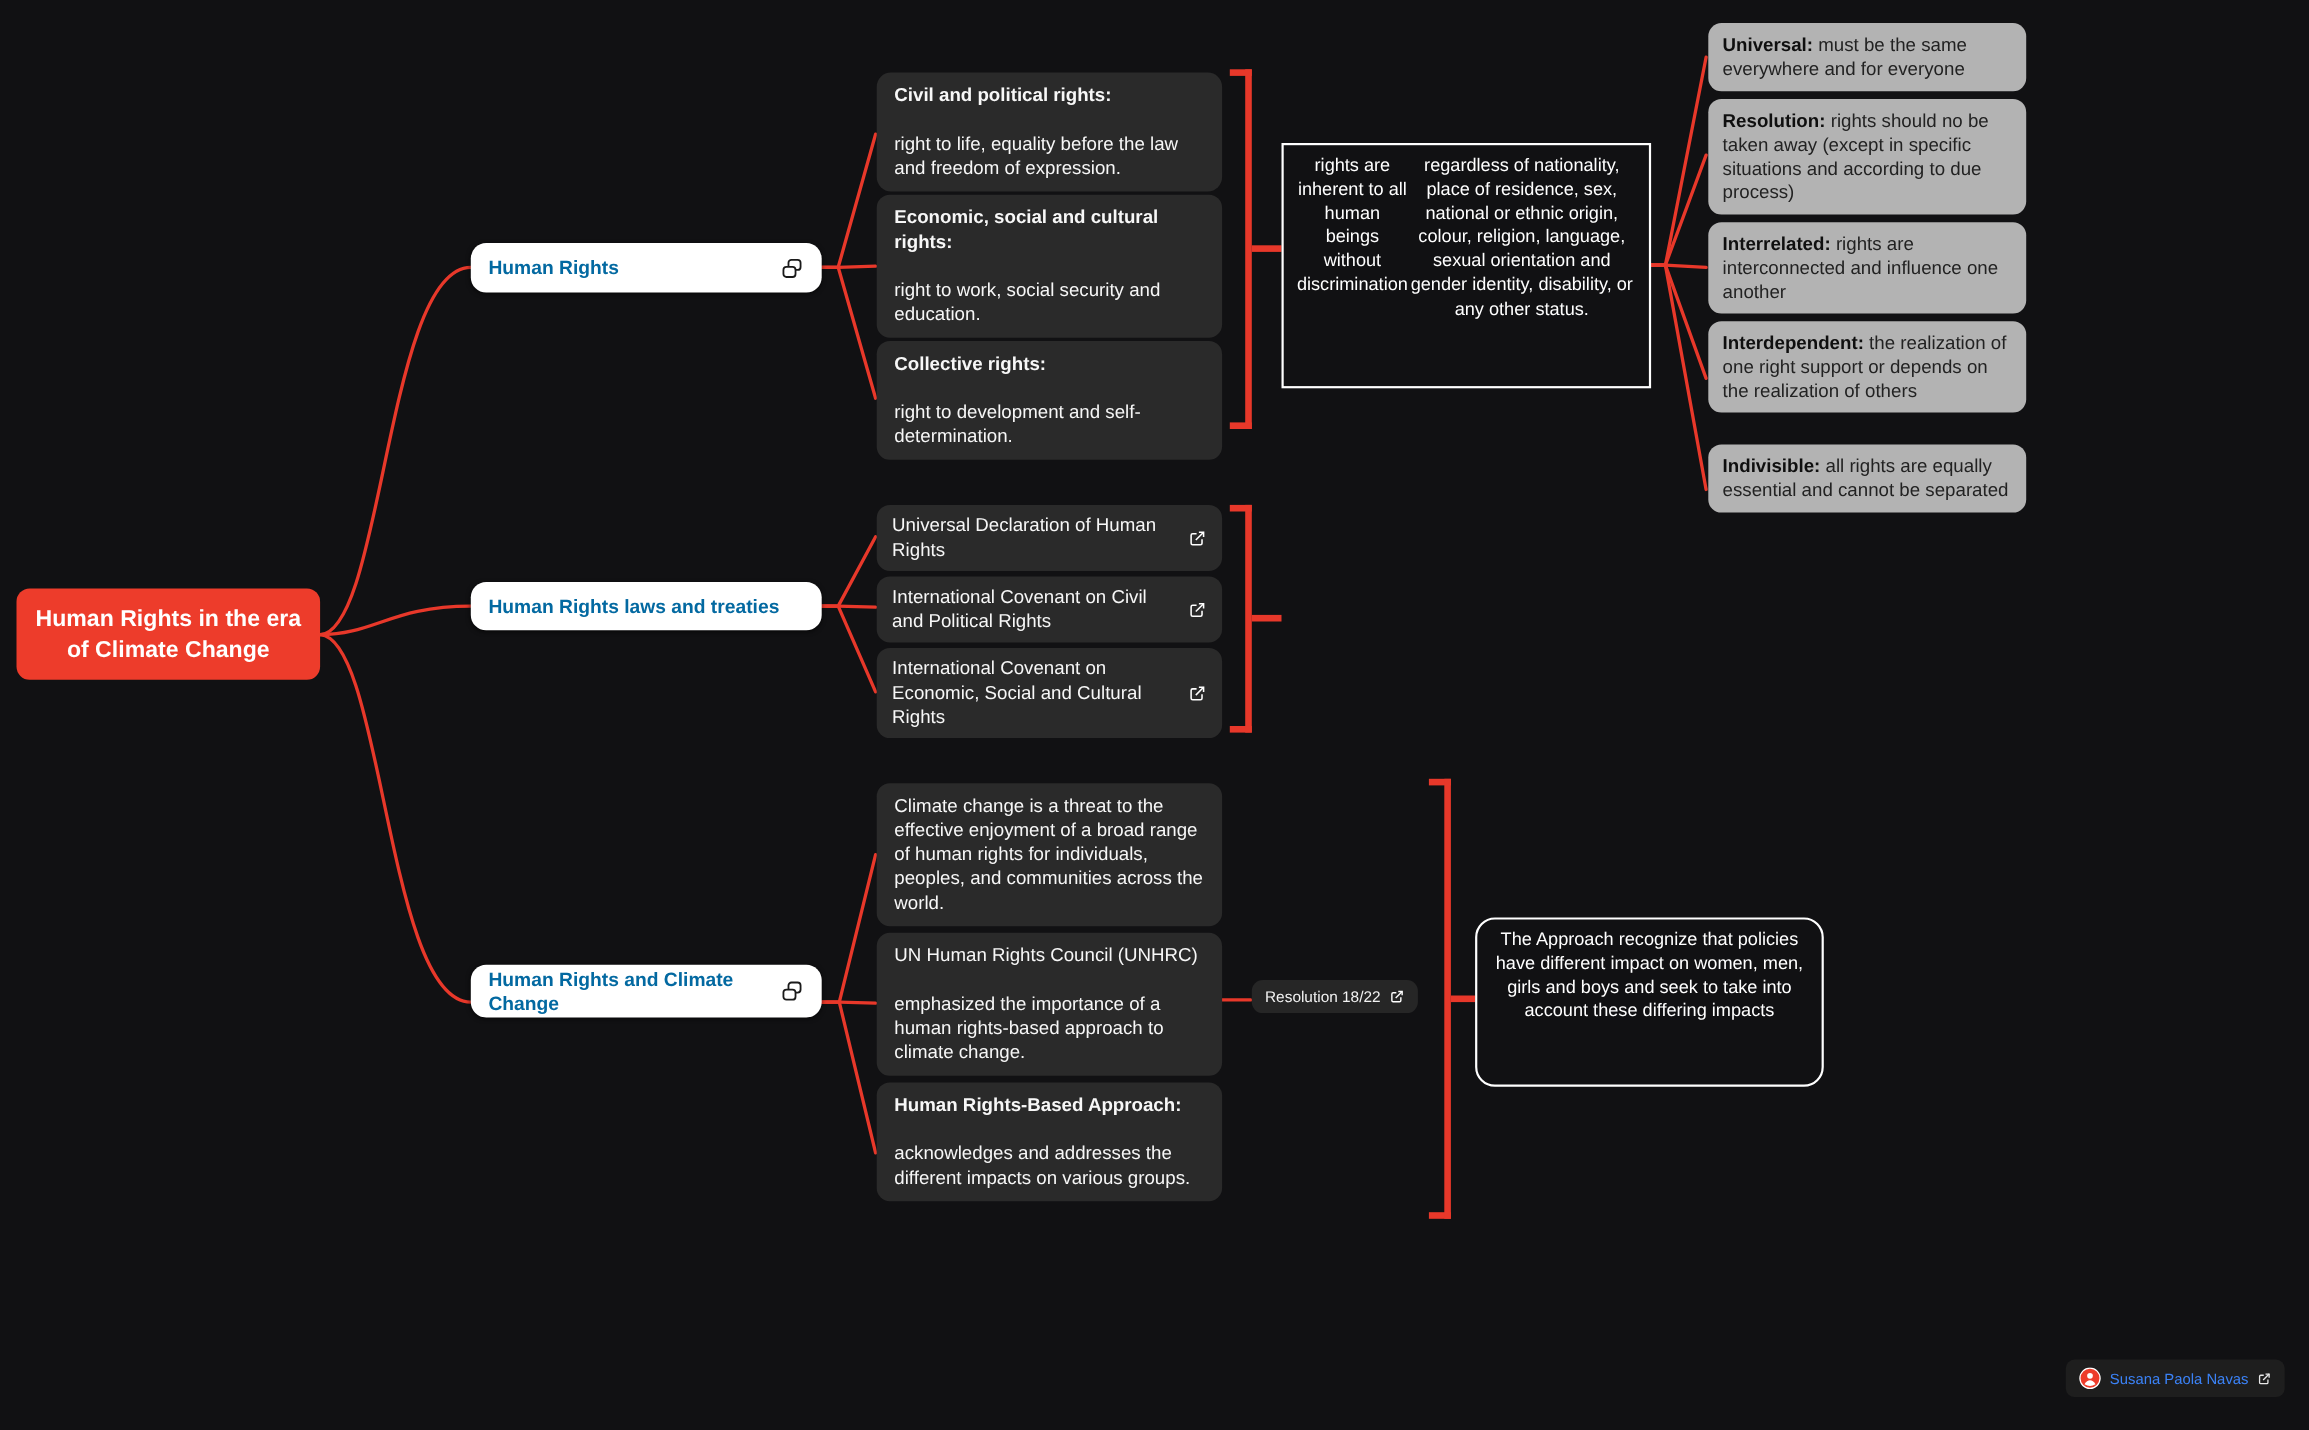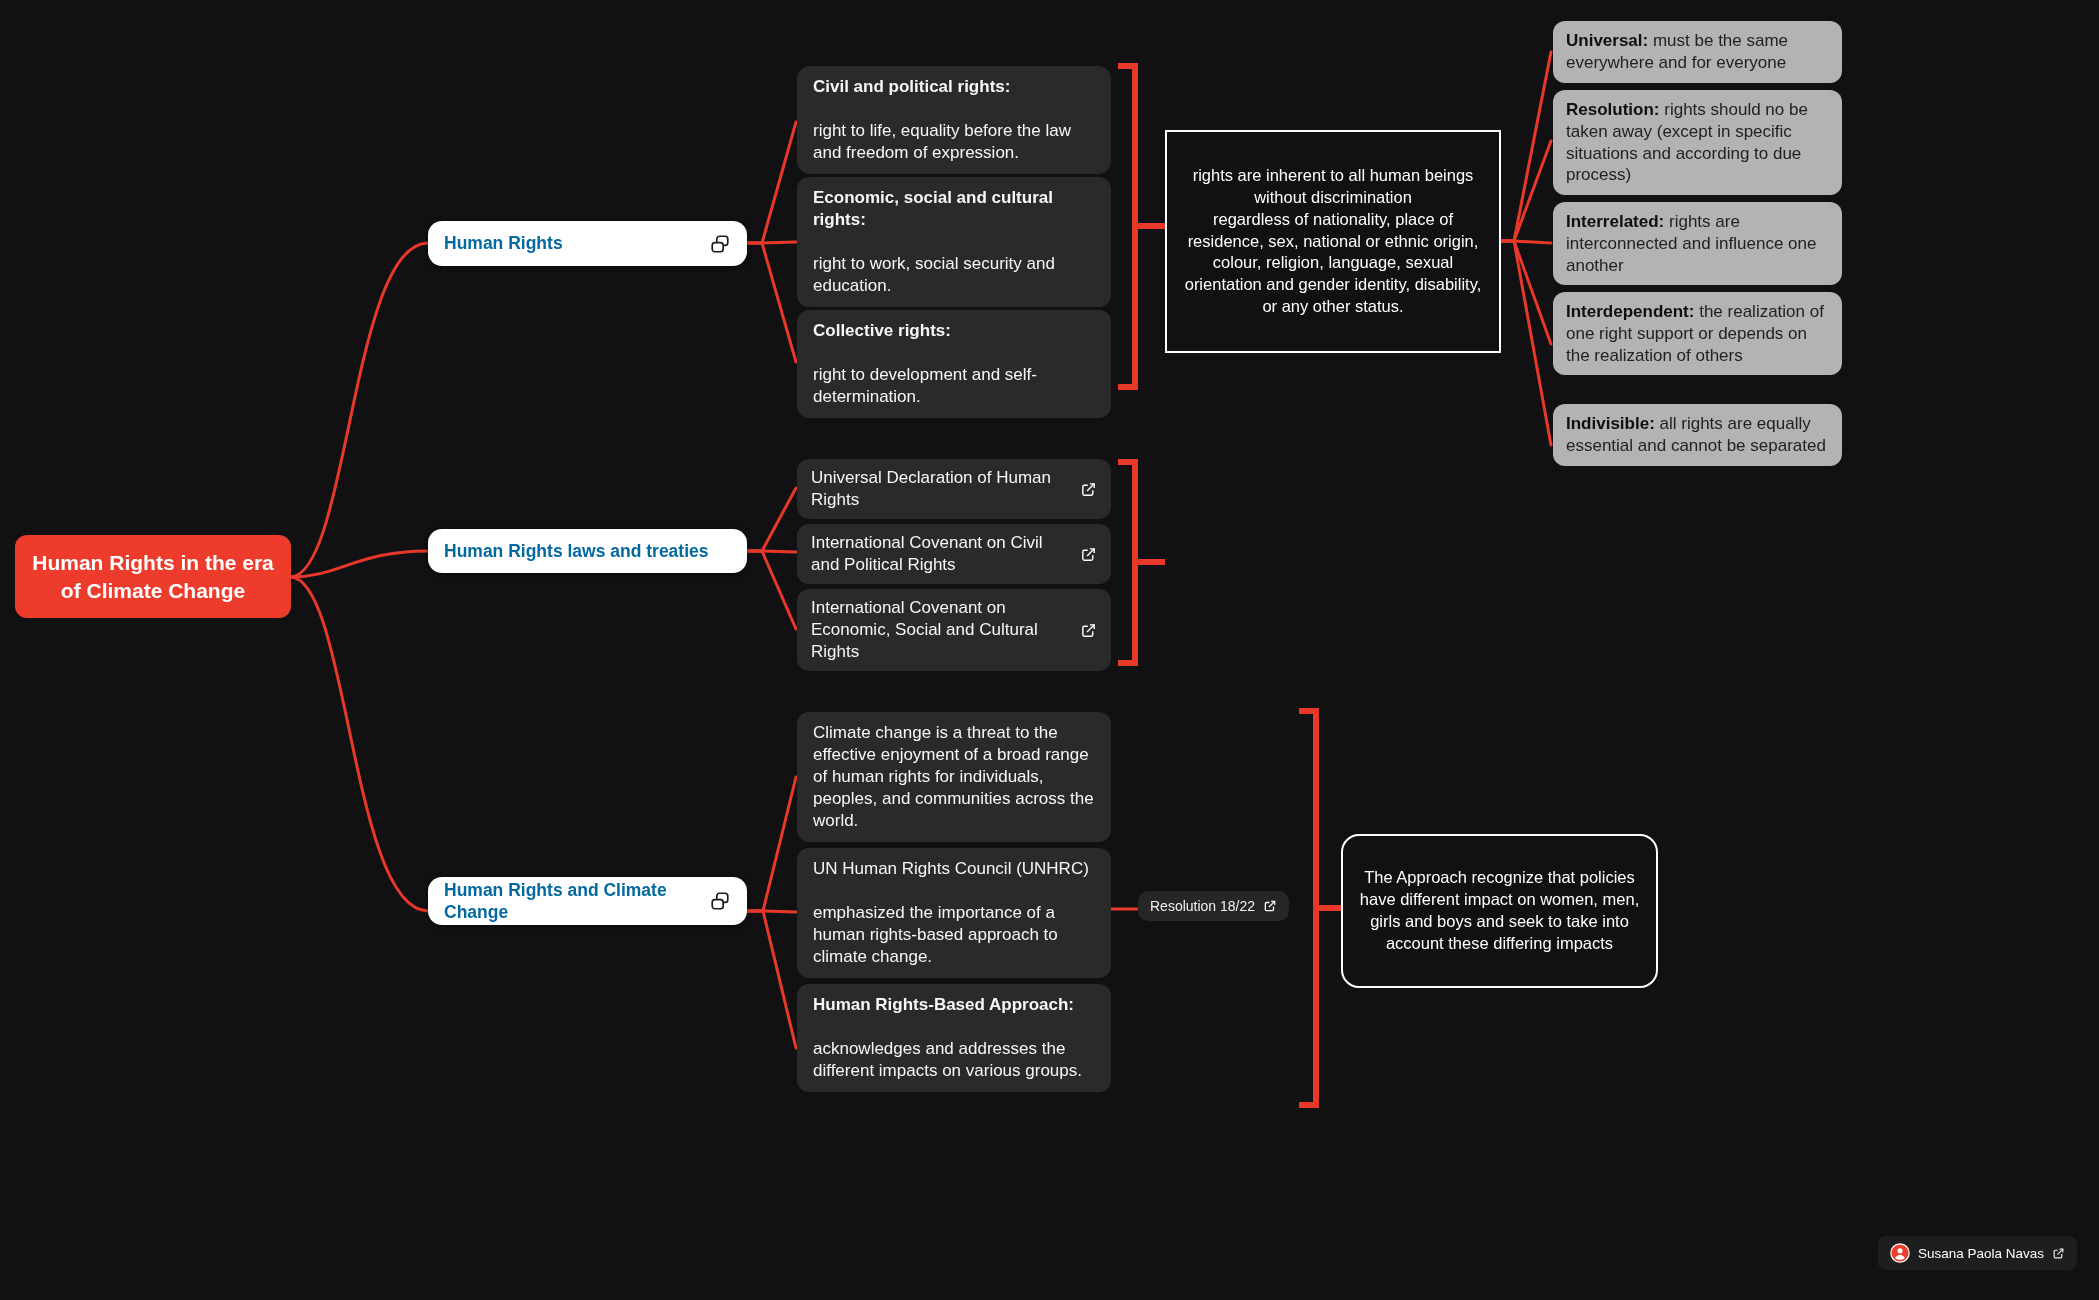--- a/index.html
+++ b/index.html
@@ -30,21 +30,21 @@
     padding:10px 16px;box-sizing:border-box;color:#f7f7f7;font-size:17px;line-height:1.3;z-index:3;
   }
   .card .title{font-weight:700;}
   .card .gap{margin-top:22px;}
   .linkcard{display:flex;align-items:center;gap:10px;padding:8px 14px;}
   .linkcard .txt{flex:1;}
   
   .summary{
     position:absolute;border:2px solid #ffffff;color:#ffffff;background:transparent;
     text-align:center;font-size:16.5px;line-height:1.32;box-sizing:border-box;
-    display:flex;flex-direction:column;justify-content:center;padding:8px 12px;z-index:3;
+    display:flex;justify-content:center;padding:8px 12px;z-index:3;
   }
   .rounded{border-radius:18px;}
   
   .principle{
     position:absolute;left:1553px;width:289px;background:#b3b3b3;border-radius:12px;
     padding:9px 13px;box-sizing:border-box;font-size:17px;line-height:1.28;color:#222222;z-index:3;
   }
   .principle b{color:#0f0f0f;}
   
   .bracket{
@@ -53,21 +53,21 @@
   }
   .stub{position:absolute;height:6px;background:#e8382a;z-index:2;}
   
   .pill{
     position:absolute;left:1138px;top:891px;background:#262626;border-radius:10px;
     display:flex;align-items:center;gap:8px;padding:7px 12px;color:#f2f2f2;font-size:14px;z-index:3;
   }
   
   .attrib{
     position:absolute;left:1878px;top:1236px;height:34px;background:#1e1e1e;border-radius:8px;
-    display:flex;align-items:center;gap:8px;padding:0 12px;color:#ffffff;font-size:13.5px;z-index:3;cursor:pointer;
+    display:flex;align-items:center;gap:8px;padding:0 12px;color:#3b82f6;font-size:13.5px;z-index:3;cursor:pointer;
   }
   svg.glyph{display:block;}
 </style>
 </head>
 <body>
 
 <div id="canvas">
 
   <svg class="svglayer" width="2099" height="1300" viewBox="0 0 2099 1300" fill="none" stroke="#e8382a" stroke-width="3" stroke-linecap="round" stroke-linejoin="round">
     <path d="M291 577 C348 574 352 243 428 243"></path>

